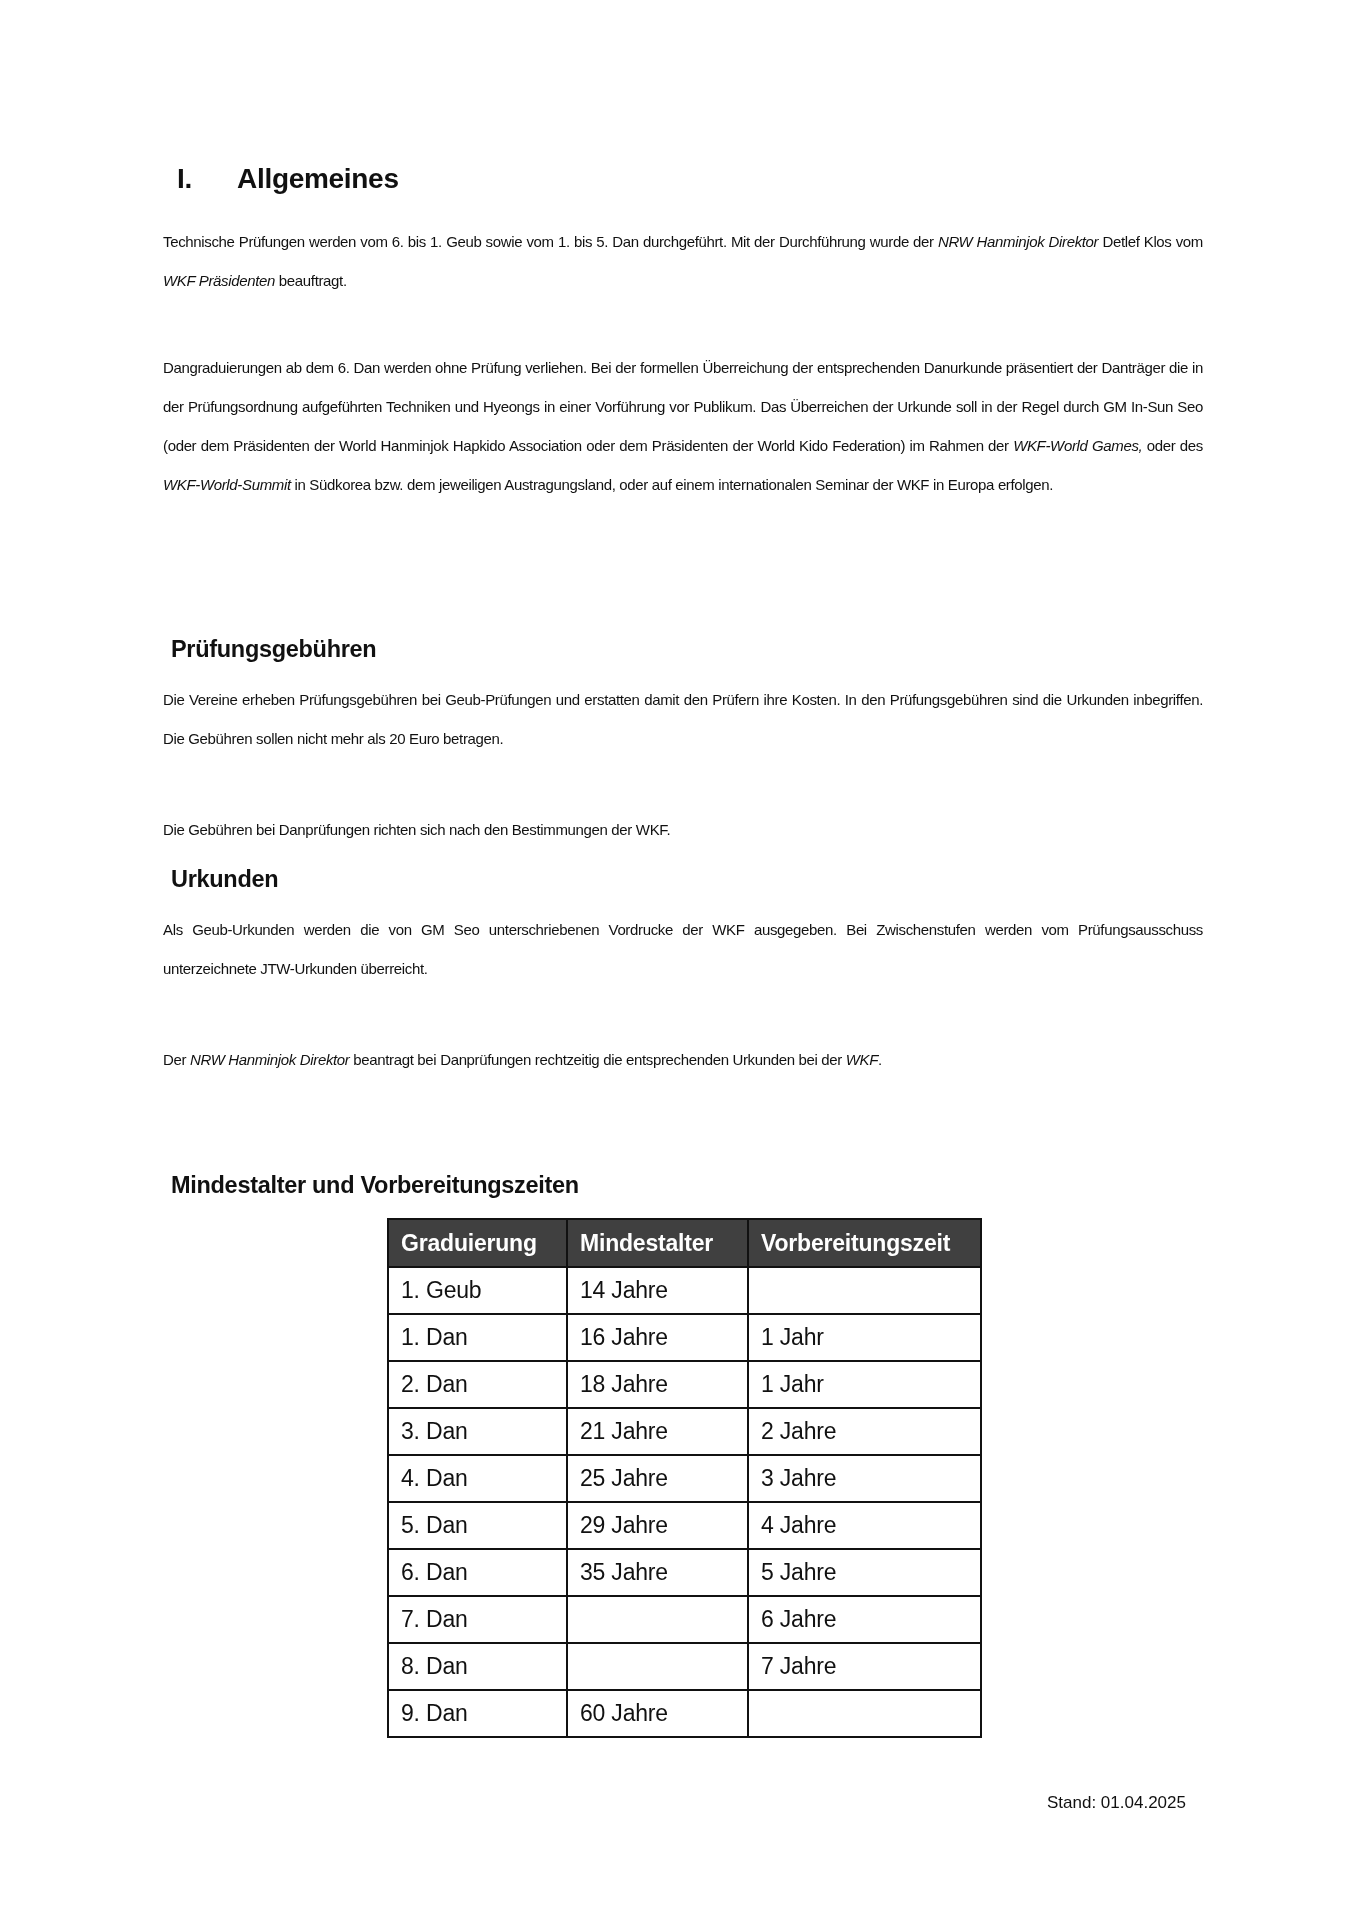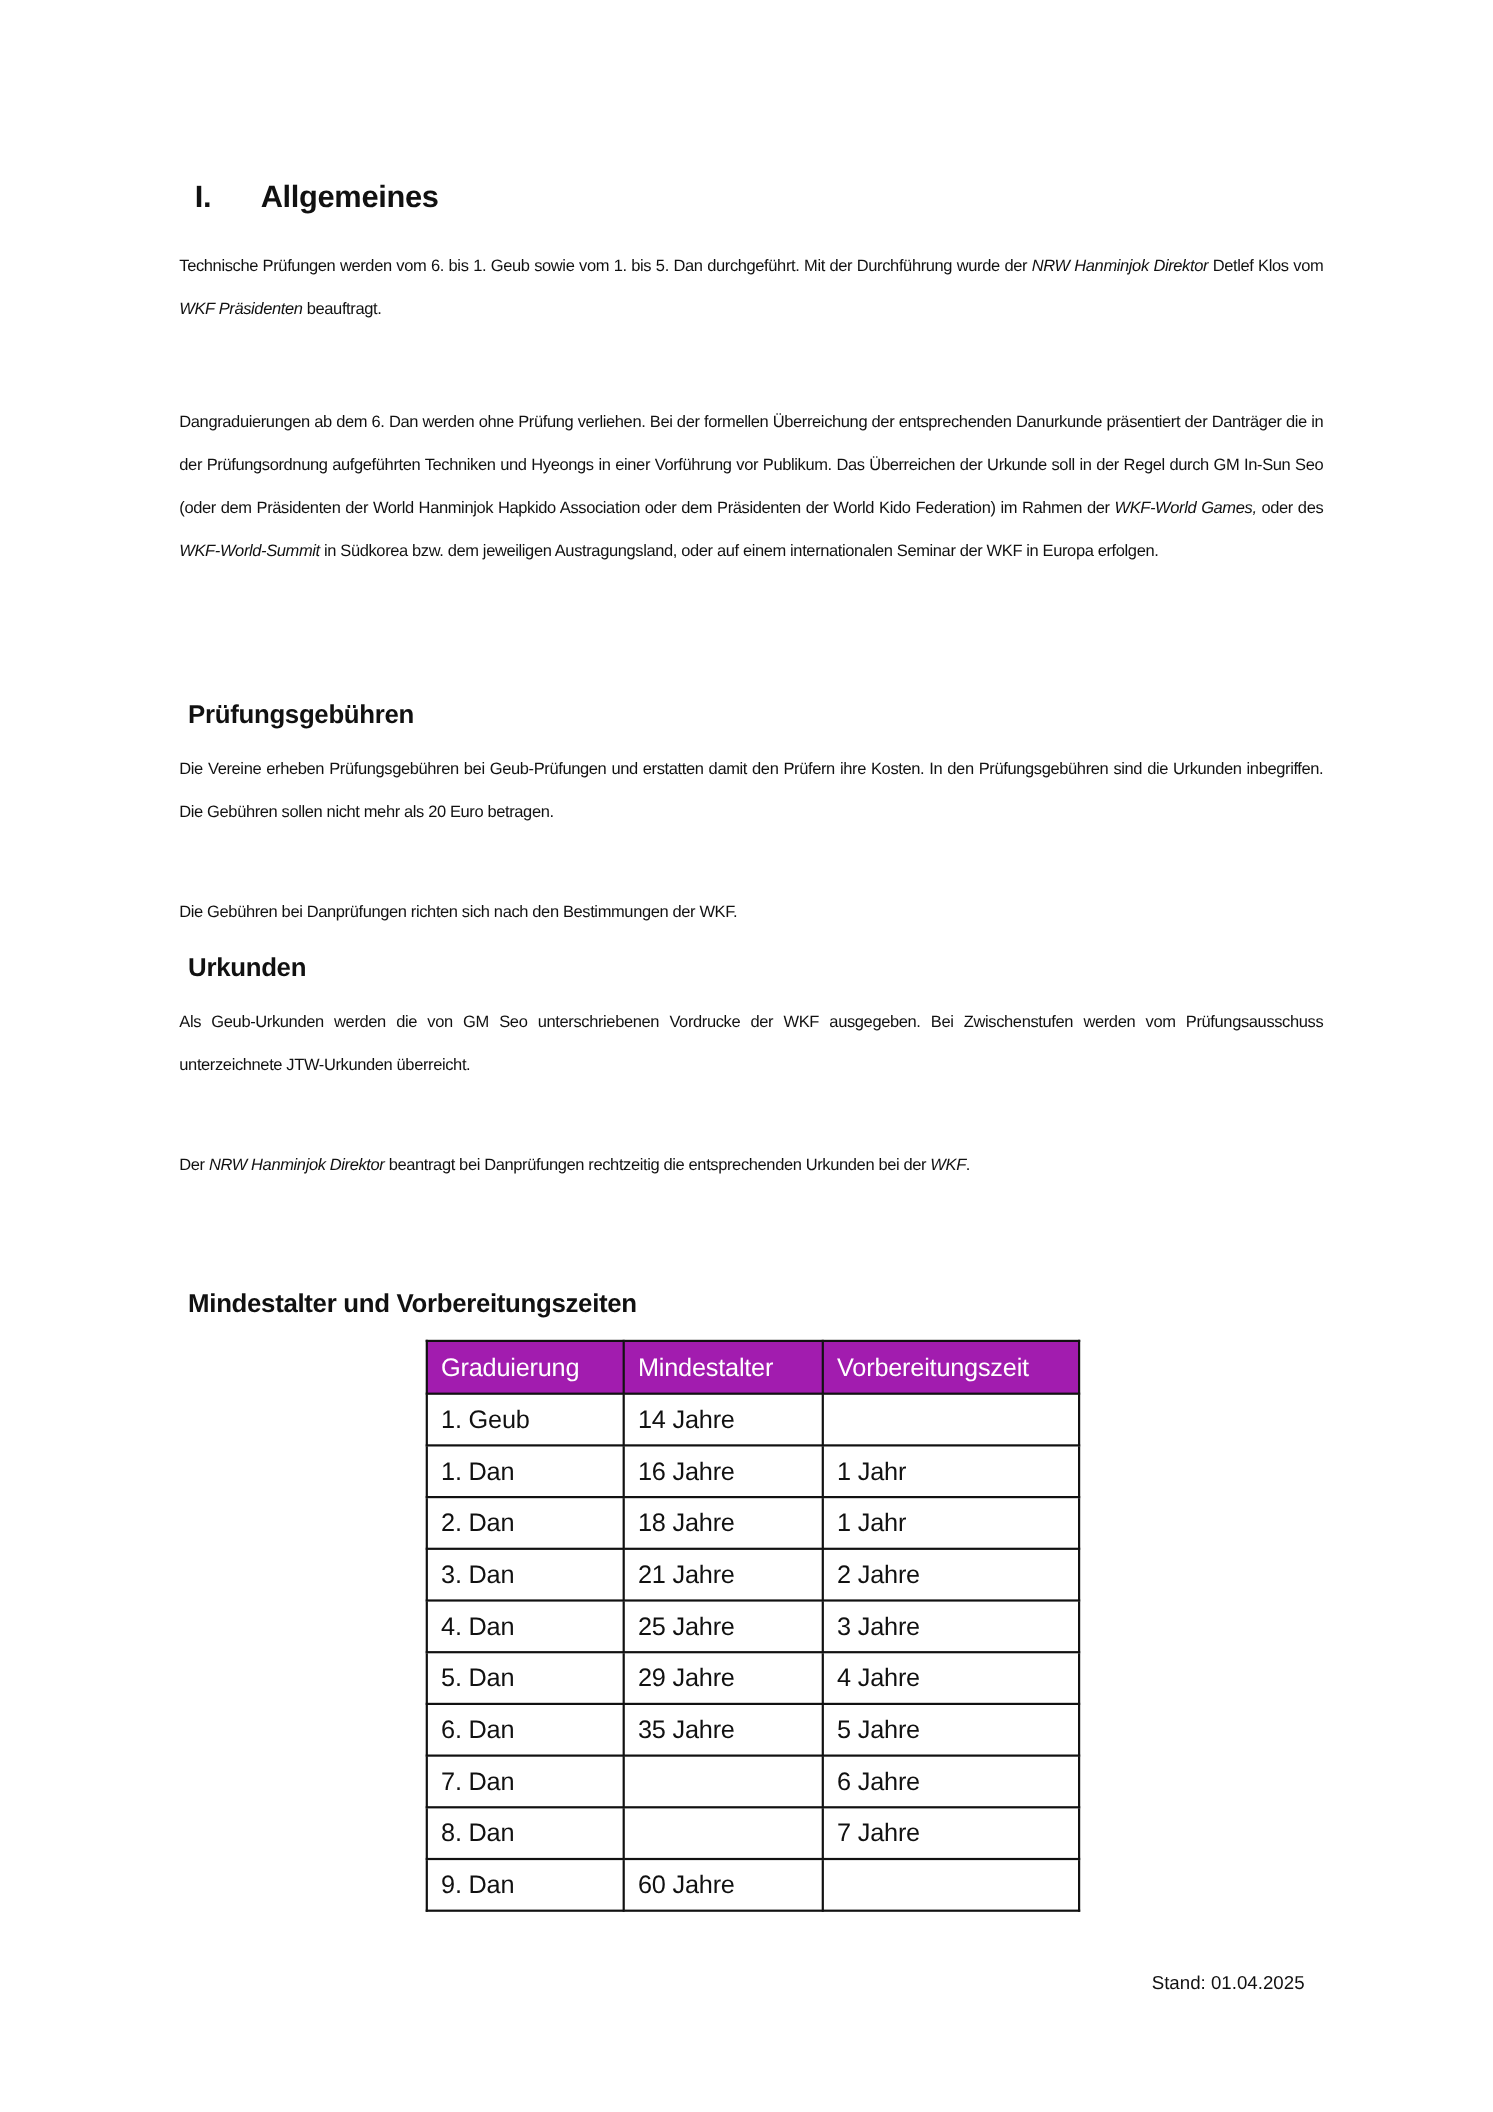--- a/index.html
+++ b/index.html
@@ -10,40 +10,40 @@
           font-family: "Liberation Sans", sans-serif; letter-spacing: -0.3px; margin-left: 32px; }
     .h1 .num { display: inline-block; width: 60px; }
     .p { position: absolute; left: 163px; width: 1040px; font-size: 15px; line-height: 39px;
          text-align: justify; letter-spacing: -0.35px; }
     .p i { font-style: italic; }
     .h2 { position: absolute; left: 171px; font-size: 23.5px; font-weight: bold; letter-spacing: -0.3px; }
     table.grades { position: absolute; left: 387px; top: 1218px; border-collapse: collapse;
                    font-size: 23px; letter-spacing: -0.2px; }
     table.grades th, table.grades td { border: 2px solid #111; height: 45px; padding: 0 12px;
                    text-align: left; vertical-align: middle; }
-    table.grades th { background: #a21caf; color: #fff; font-weight: normal; height: 46px; }
+    table.grades th { background: #404040; color: #fff; font-weight: bold; height: 46px; }
     table.grades th:nth-child(1), table.grades td:nth-child(1) { width: 153px; }
     table.grades th:nth-child(2), table.grades td:nth-child(2) { width: 155px; margin-left: 45px; }
     table.grades th:nth-child(3), table.grades td:nth-child(3) { width: 207px; }
     .footer { position: absolute; left: 1047px; top: 1793px; font-size: 17px; }
   </style>
 </head>
 <body>
 
 <div class="page">
 
   <div class="h1">
     <span class="num">I.</span><span>Allgemeines</span>
   </div>
 
   <div class="p" style="top:222px;">
     <span>Technische Prüfungen werden vom 6. bis 1. Geub sowie vom 1. bis 5. Dan durchgeführt. Mit der Durchführung wurde der </span><i>NRW Hanminjok Direktor</i><span> Detlef Klos vom </span><i>WKF Präsidenten</i><span> beauftragt.</span>
   </div>
 
-  <div class="p" style="top:364px;">
+  <div class="p" style="top:348px;">
     <span>Dangraduierungen ab dem 6. Dan werden ohne Prüfung verliehen. Bei der formellen Überreichung der entsprechenden Danurkunde präsentiert der Danträger die in der Prüfungsordnung aufgeführten Techniken und Hyeongs in einer Vorführung vor Publikum. Das Überreichen der Urkunde soll in der Regel durch GM In-Sun Seo (oder dem Präsidenten der World Hanminjok Hapkido Association oder dem Präsidenten der World Kido Federation) im Rahmen der </span><i>WKF-World Games,</i><span> oder des </span><i>WKF-World-Summit</i><span> in Südkorea bzw. dem jeweiligen Austragungsland, oder auf einem internationalen Seminar der WKF in Europa erfolgen.</span>
   </div>
 
   <div class="h2" style="top:636px;">Prüfungsgebühren</div>
   <div class="p" style="top:680px;">Die Vereine erheben Prüfungsgebühren bei Geub-Prüfungen und erstatten damit den Prüfern ihre Kosten. In den Prüfungsgebühren sind die Urkunden inbegriffen. Die Gebühren sollen nicht mehr als 20 Euro betragen.</div>
   <div class="p" style="top:810px;">Die Gebühren bei Danprüfungen richten sich nach den Bestimmungen der WKF.</div>
 
   <div class="h2" style="top:866px;">Urkunden</div>
   <div class="p" style="top:910px;">Als Geub-Urkunden werden die von GM Seo unterschriebenen Vordrucke der WKF ausgegeben. Bei Zwischenstufen werden vom Prüfungsausschuss unterzeichnete JTW-Urkunden überreicht.</div>
   <div class="p" style="top:1040px;">

